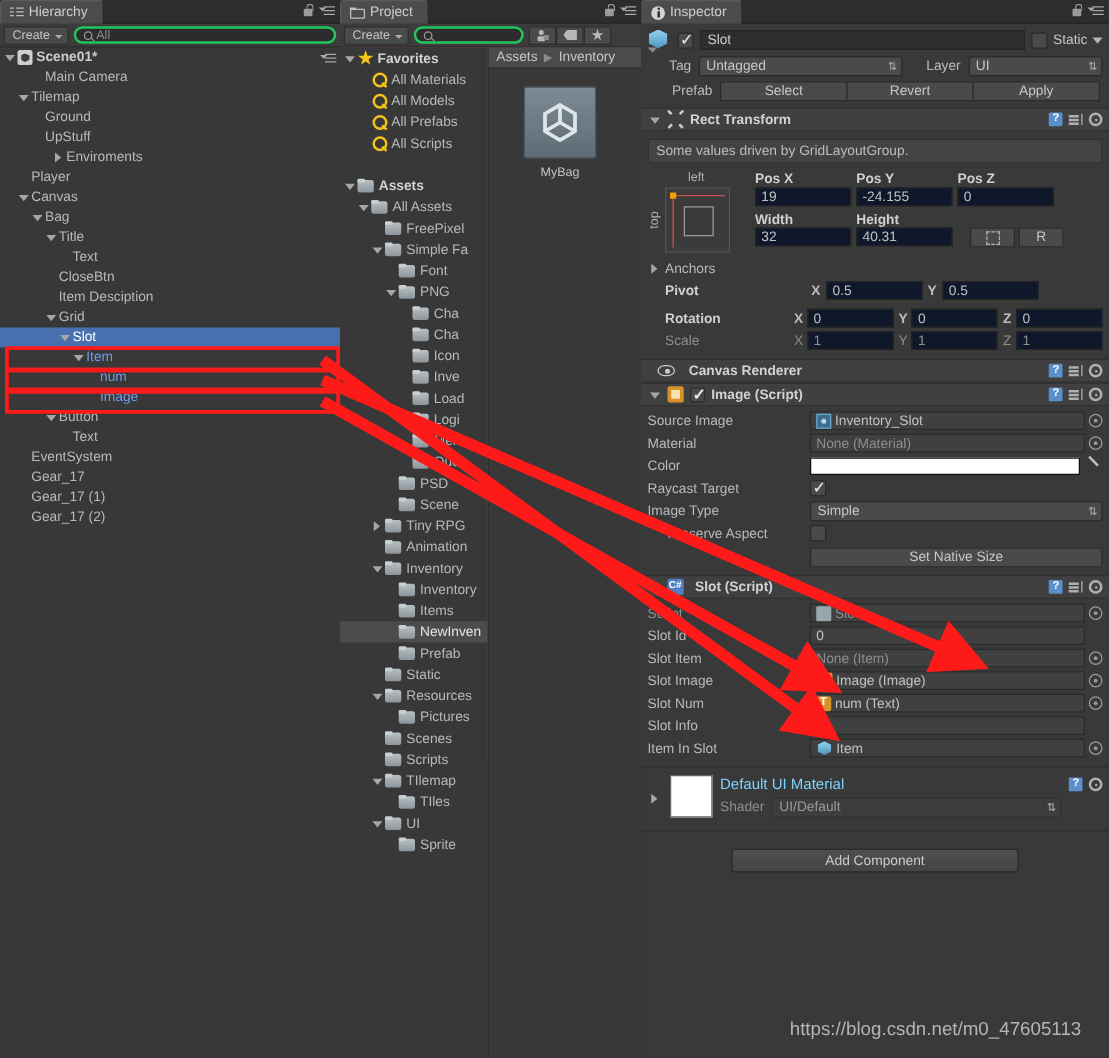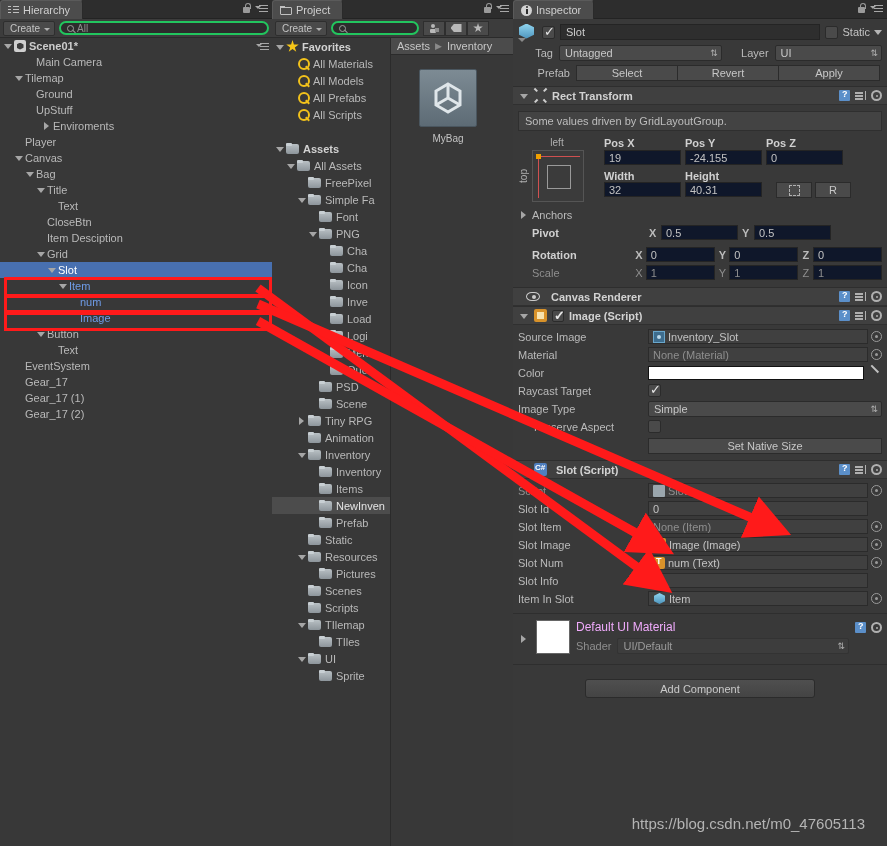--- a/index.html
+++ b/index.html
@@ -929,21 +929,21 @@
             </span>
             <span class="objdot" style="visibility: visible;"></span>
           </div>
         </div>
     </div>
 
     <div class="matblock">
       <span class="tri right" style="width:12px;margin-top:11px;"></span>
       <span class="matswatch"></span>
       <span style="flex:1;">
-        <span style="display:block;color:#f0abfc;font-size:12px;">Default UI Material</span>
+        <span style="display:block;color:#7dd3fc;font-size:12px;">Default UI Material</span>
         <span style="display:flex;align-items:center;gap:6px;margin-top:4px;">
           <span class="lbl" style="color:#8e8e8e;">Shader</span>
           <span class="dropdown" style="flex:1;color:#9a9a9a;background:#3d3d3d;border-color:#333;">UI/Default</span>
         </span>
       </span>
       <span class="comp-icons" style="margin-top:2px;">
         <span class="bookico"></span>
         <span class="gearico"></span>
       </span>
     </div>

